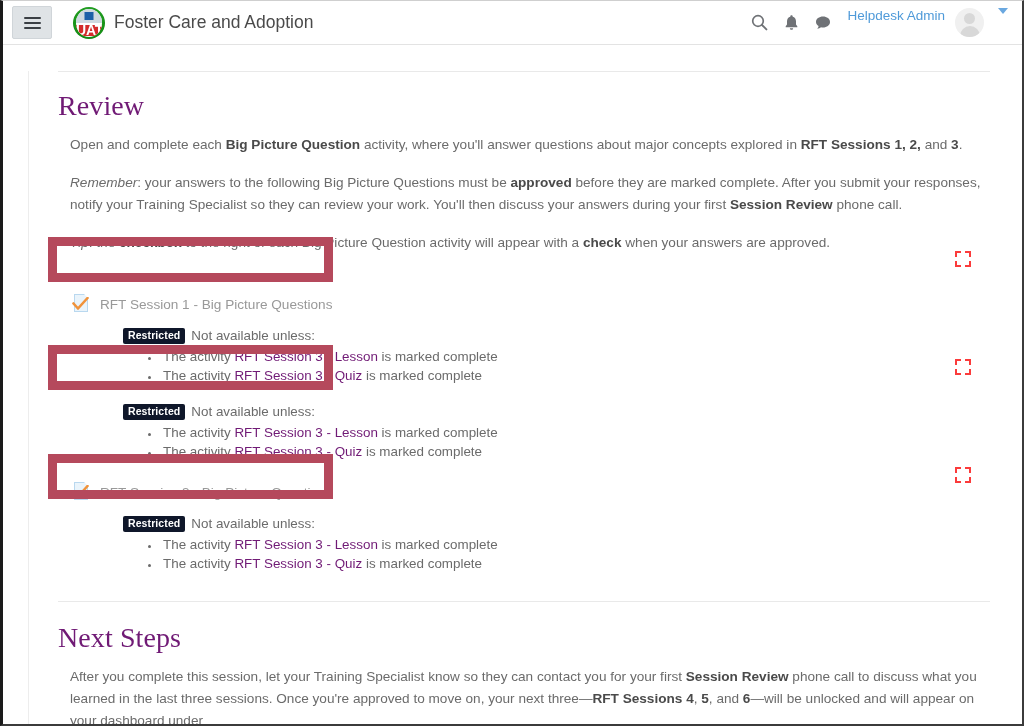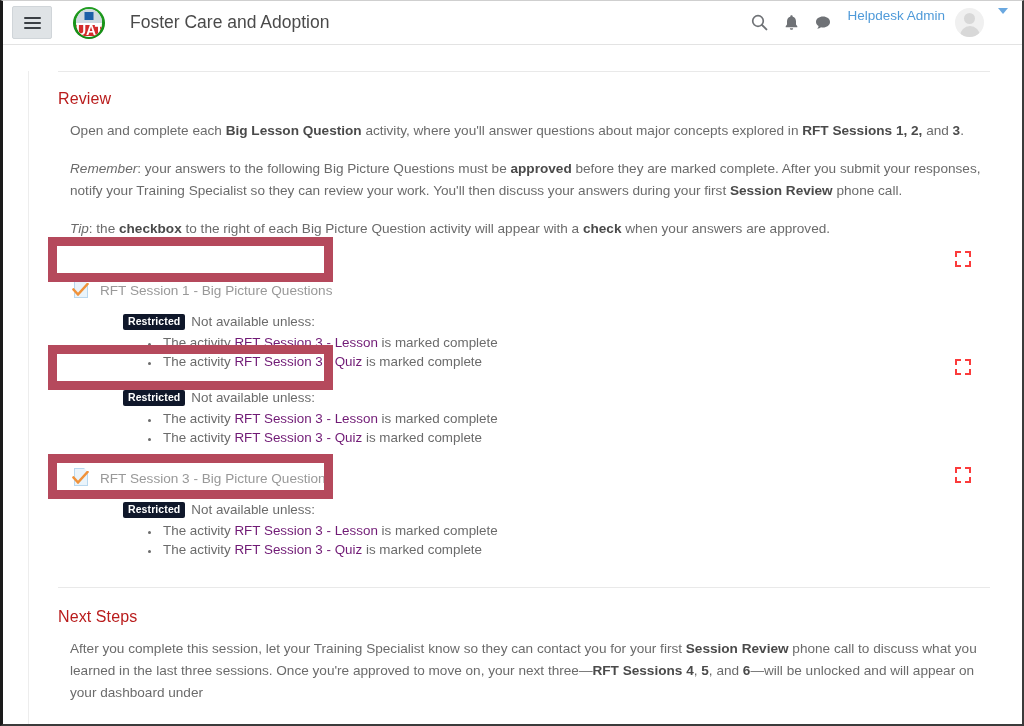--- a/index.html
+++ b/index.html
@@ -90,21 +90,20 @@
     color: #ffffff;
     letter-spacing: -0.2px;
     background: #d32b2b;
     line-height: 11px;
   }
   .site-name {
     font-size: 17.5px;
     color: #4a4a4a;
     font-weight: normal;
     white-space: nowrap;
-    margin-left: 16px;
   }
 
   .nav-right {
     margin-left: auto;
     display: flex; 
     gap: 16px;
   }
   .nav-icon { cursor: pointer; display: flex; align-items: center; }
   .nav-icon svg { display: block; }
   .user-link {
@@ -165,25 +164,26 @@
     border-left: 1px solid #ededed;
   }
 
   .top-rule {
     height: 1px;
     background: #e9e9e9;
     margin: 26px 2px 0 15px;
   }
 
   h2.section-title {
-    color: #b91c1c;
+    color: #701a75;
     font-weight: normal;
-    font-size: 16px;
+    font-size: 28px;
     margin: 18px 0 12px 15px;
     letter-spacing: 0.1px;
+    font-family: Liberation Serif, serif;
   }
 
   p.para {
     color: #6b6b6b;
     font-size: 13.6px;
     line-height: 22px;
     margin: 0 0 16px 27px;
     max-width: 945px;
   }
   p.para b, p.para strong { color: #4a4a4a; font-weight: bold; }
@@ -344,21 +344,21 @@
     </div>
   </div>
 
   <div class="page">
     <div class="content">
 
       <div class="top-rule"></div>
 
       <h2 class="section-title">Review</h2>
 
-      <p class="para"><span>Open and complete each </span><b>Big Lesson Question</b><span> activity, where you'll answer questions about major concepts explored in </span><b>RFT Sessions 1, 2,</b><span> and </span><b>3</b><span>.</span></p>
+      <p class="para"><span>Open and complete each </span><b>Big Picture Question</b><span> activity, where you'll answer questions about major concepts explored in </span><b>RFT Sessions 1, 2,</b><span> and </span><b>3</b><span>.</span></p>
 
       <p class="para"><i>Remember</i><span>: your answers to the following Big Picture Questions must be </span><b>approved</b><span> before they are marked complete. After you submit your responses, notify your Training Specialist so they can review your work. You'll then discuss your answers during your first </span><b>Session Review</b><span> phone call.</span></p>
 
       <p class="para"><i>Tip</i><span>: the </span><b>checkbox</b><span> to the right of each Big Picture Question activity will appear with a </span><b>check</b><span> when your answers are approved.</span></p>
 
       <div class="activity-group" style="margin-top:37px;">
         <div class="activity-row">
           <span class="act-icon">
             <span class="doc"></span>
             <span class="fold"></span>

